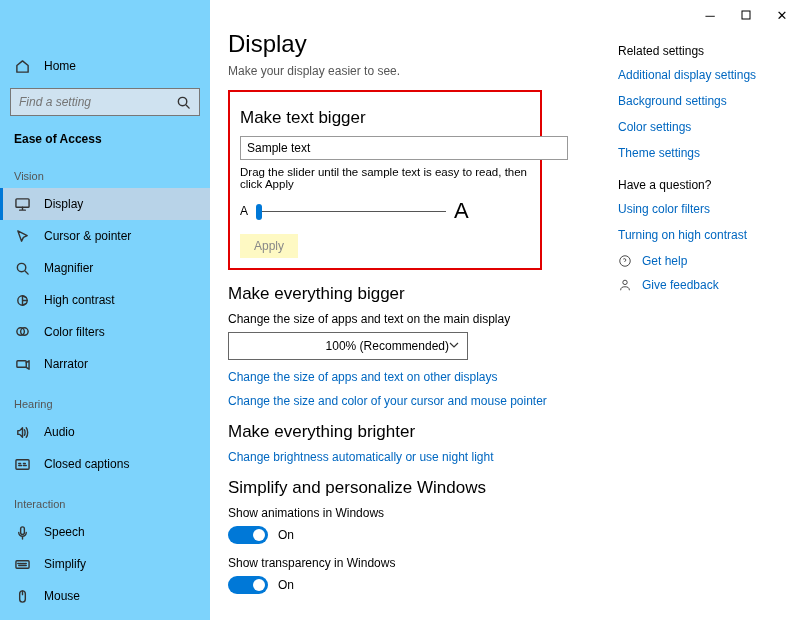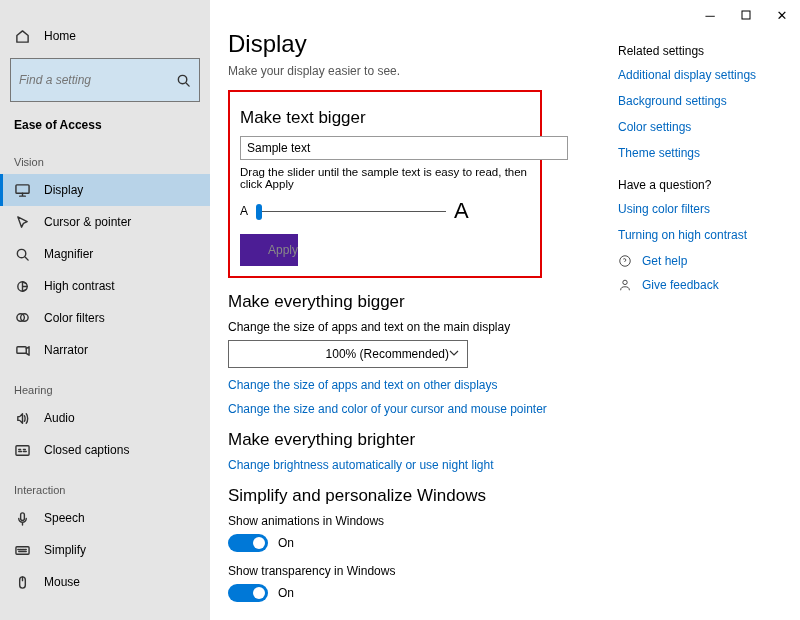--- a/index.html
+++ b/index.html
@@ -1,47 +1,47 @@
 <!DOCTYPE html>
 <html><head>
 <meta charset="utf-8">
 <style>
 * { margin: 0; padding: 0; box-sizing: border-box; font-family: "Segoe UI", Arial, sans-serif; }
 body { width: 800px; height: 620px; background: #fff; overflow: hidden; position: relative; }
 .titlebar { height: 30px; display: flex; align-items: center; padding-left: 10px; background: #fff; }
 .titlebar-title { font-size: 11px; color: #000; }
 .titlebar-controls { position: absolute; right: 0; top: 0; display: flex; }
 .tb-btn { width: 36px; height: 30px; display: flex; align-items: center; justify-content: center; font-size: 13px; cursor: pointer; }
-.sidebar { position: absolute; left: 0; top: 0; width: 210px; height: 100%; background: #e5e5e5; padding-top: 20px; }
+.sidebar { position: absolute; left: 0; top: 0; width: 210px; height: 100%; background: #7dd3fc; padding-top: 50px; }
 .side-row { display: flex; align-items: center; height: 32px; padding-left: 14px; font-size: 12px; color: #000; cursor: pointer; gap: 14px; }
 .side-row.active { background: #b8d3e8; border-left: 3px solid #0078d7; padding-left: 11px; }
 .side-icon { width: 16px; height: 16px; display: flex; align-items: center; justify-content: center; color: #333; }
 .side-icon svg { width: 15px; height: 15px; stroke: #333; fill: none; stroke-width: 1.5; stroke-linecap: round; stroke-linejoin: round; }
-.search-box { margin: 6px 10px 10px 10px; height: 44px; border: 1px solid #777; background: #cfe2f0; display: flex; align-items: center; padding: 0 8px; justify-content: flex-end; }
+.search-box { margin: 6px 10px 10px 10px; height: 28px; border: 1px solid #777; background: #cfe2f0; display: flex; align-items: center; padding: 0 8px; justify-content: flex-end; }
 .search-box input { flex: 1; background: transparent; border: none; outline: none; font-size: 12px; font-style: italic; color: #666; }
 .section-header { padding: 6px 14px; font-size: 12px; font-weight: 600; color: #000; }
 .section-header.cat { padding-top: 18px; color: #555; font-weight: 400; font-size: 11px; }
 .main { position: absolute; left: 228px; top: 30px; right: 190px; bottom: 0; overflow: hidden; }
 .right { position: absolute; right: 12px; top: 44px; width: 170px; font-size: 12px; }
 .right-hdr { font-weight: 400; color: #000; margin-bottom: 10px; margin-top: 18px; font-size: 12px; }
 .right-link { color: #0067c0; cursor: pointer; margin-bottom: 12px; display: block; font-size: 12px; }
 .right-icon-row { display: flex; align-items: center; gap: 10px; margin-bottom: 10px; cursor: pointer; }
 .right-icon-row .ri-icon { width: 14px; height: 14px; }
 h1.page-title { font-size: 24px; font-weight: 300; color: #000; margin-bottom: 6px; }
 .subtitle { font-size: 12px; color: #555; margin-bottom: 12px; }
 h2.section { font-size: 17px; font-weight: 400; color: #000; margin-top: 14px; margin-bottom: 8px; }
 .redbox { border: 2px solid #e10000; padding: 10px 10px 10px 10px; width: 314px; }
 .sample-input { width: 328px; height: 24px; border: 1px solid #999; font-size: 12px; padding: 0 6px; margin-bottom: 6px; }
 .drag-text { font-size: 11.5px; color: #000; margin-bottom: 8px; }
 .slider-row { display: flex; align-items: center; gap: 8px; margin-bottom: 10px; }
 .slider-row .s-a { font-size: 12px; }
 .slider-track { width: 190px; height: 1px; background: #555; position: relative; }
 .slider-thumb { position: absolute; left: 0; top: -7px; width: 6px; height: 16px; background: #0078d7; border-radius: 3px; }
 .slider-row .b-a { font-size: 22px; }
-.apply-btn { width: 58px; height: 32px; background: #4c1d95; border: none; color: #888; font-size: 12px; cursor: default; text-align: right; }
+.apply-btn { width: 58px; height: 24px; background: #fef9c3; border: none; color: #888; font-size: 12px; cursor: default; }
 .desc { font-size: 12px; color: #000; margin-bottom: 6px; }
 .dropdown { width: 240px; height: 28px; border: 1px solid #666; display: flex; align-items: center; justify-content: flex-end; padding: 0 8px; font-size: 12px; cursor: pointer; margin-bottom: 10px; }
 .link { color: #0067c0; font-size: 12px; cursor: pointer; display: block; margin-bottom: 10px; }
 .toggle-row { display: flex; align-items: center; gap: 10px; margin-bottom: 12px; }
 .toggle { width: 40px; height: 18px; background: #0078d7; border-radius: 9px; position: relative; cursor: pointer; }
 .toggle::after { content: ""; position: absolute; right: 3px; top: 3px; width: 12px; height: 12px; background: #fff; border-radius: 50%; }
 .toggle-label { font-size: 12px; }
 </style>
 </head>
 <body>

